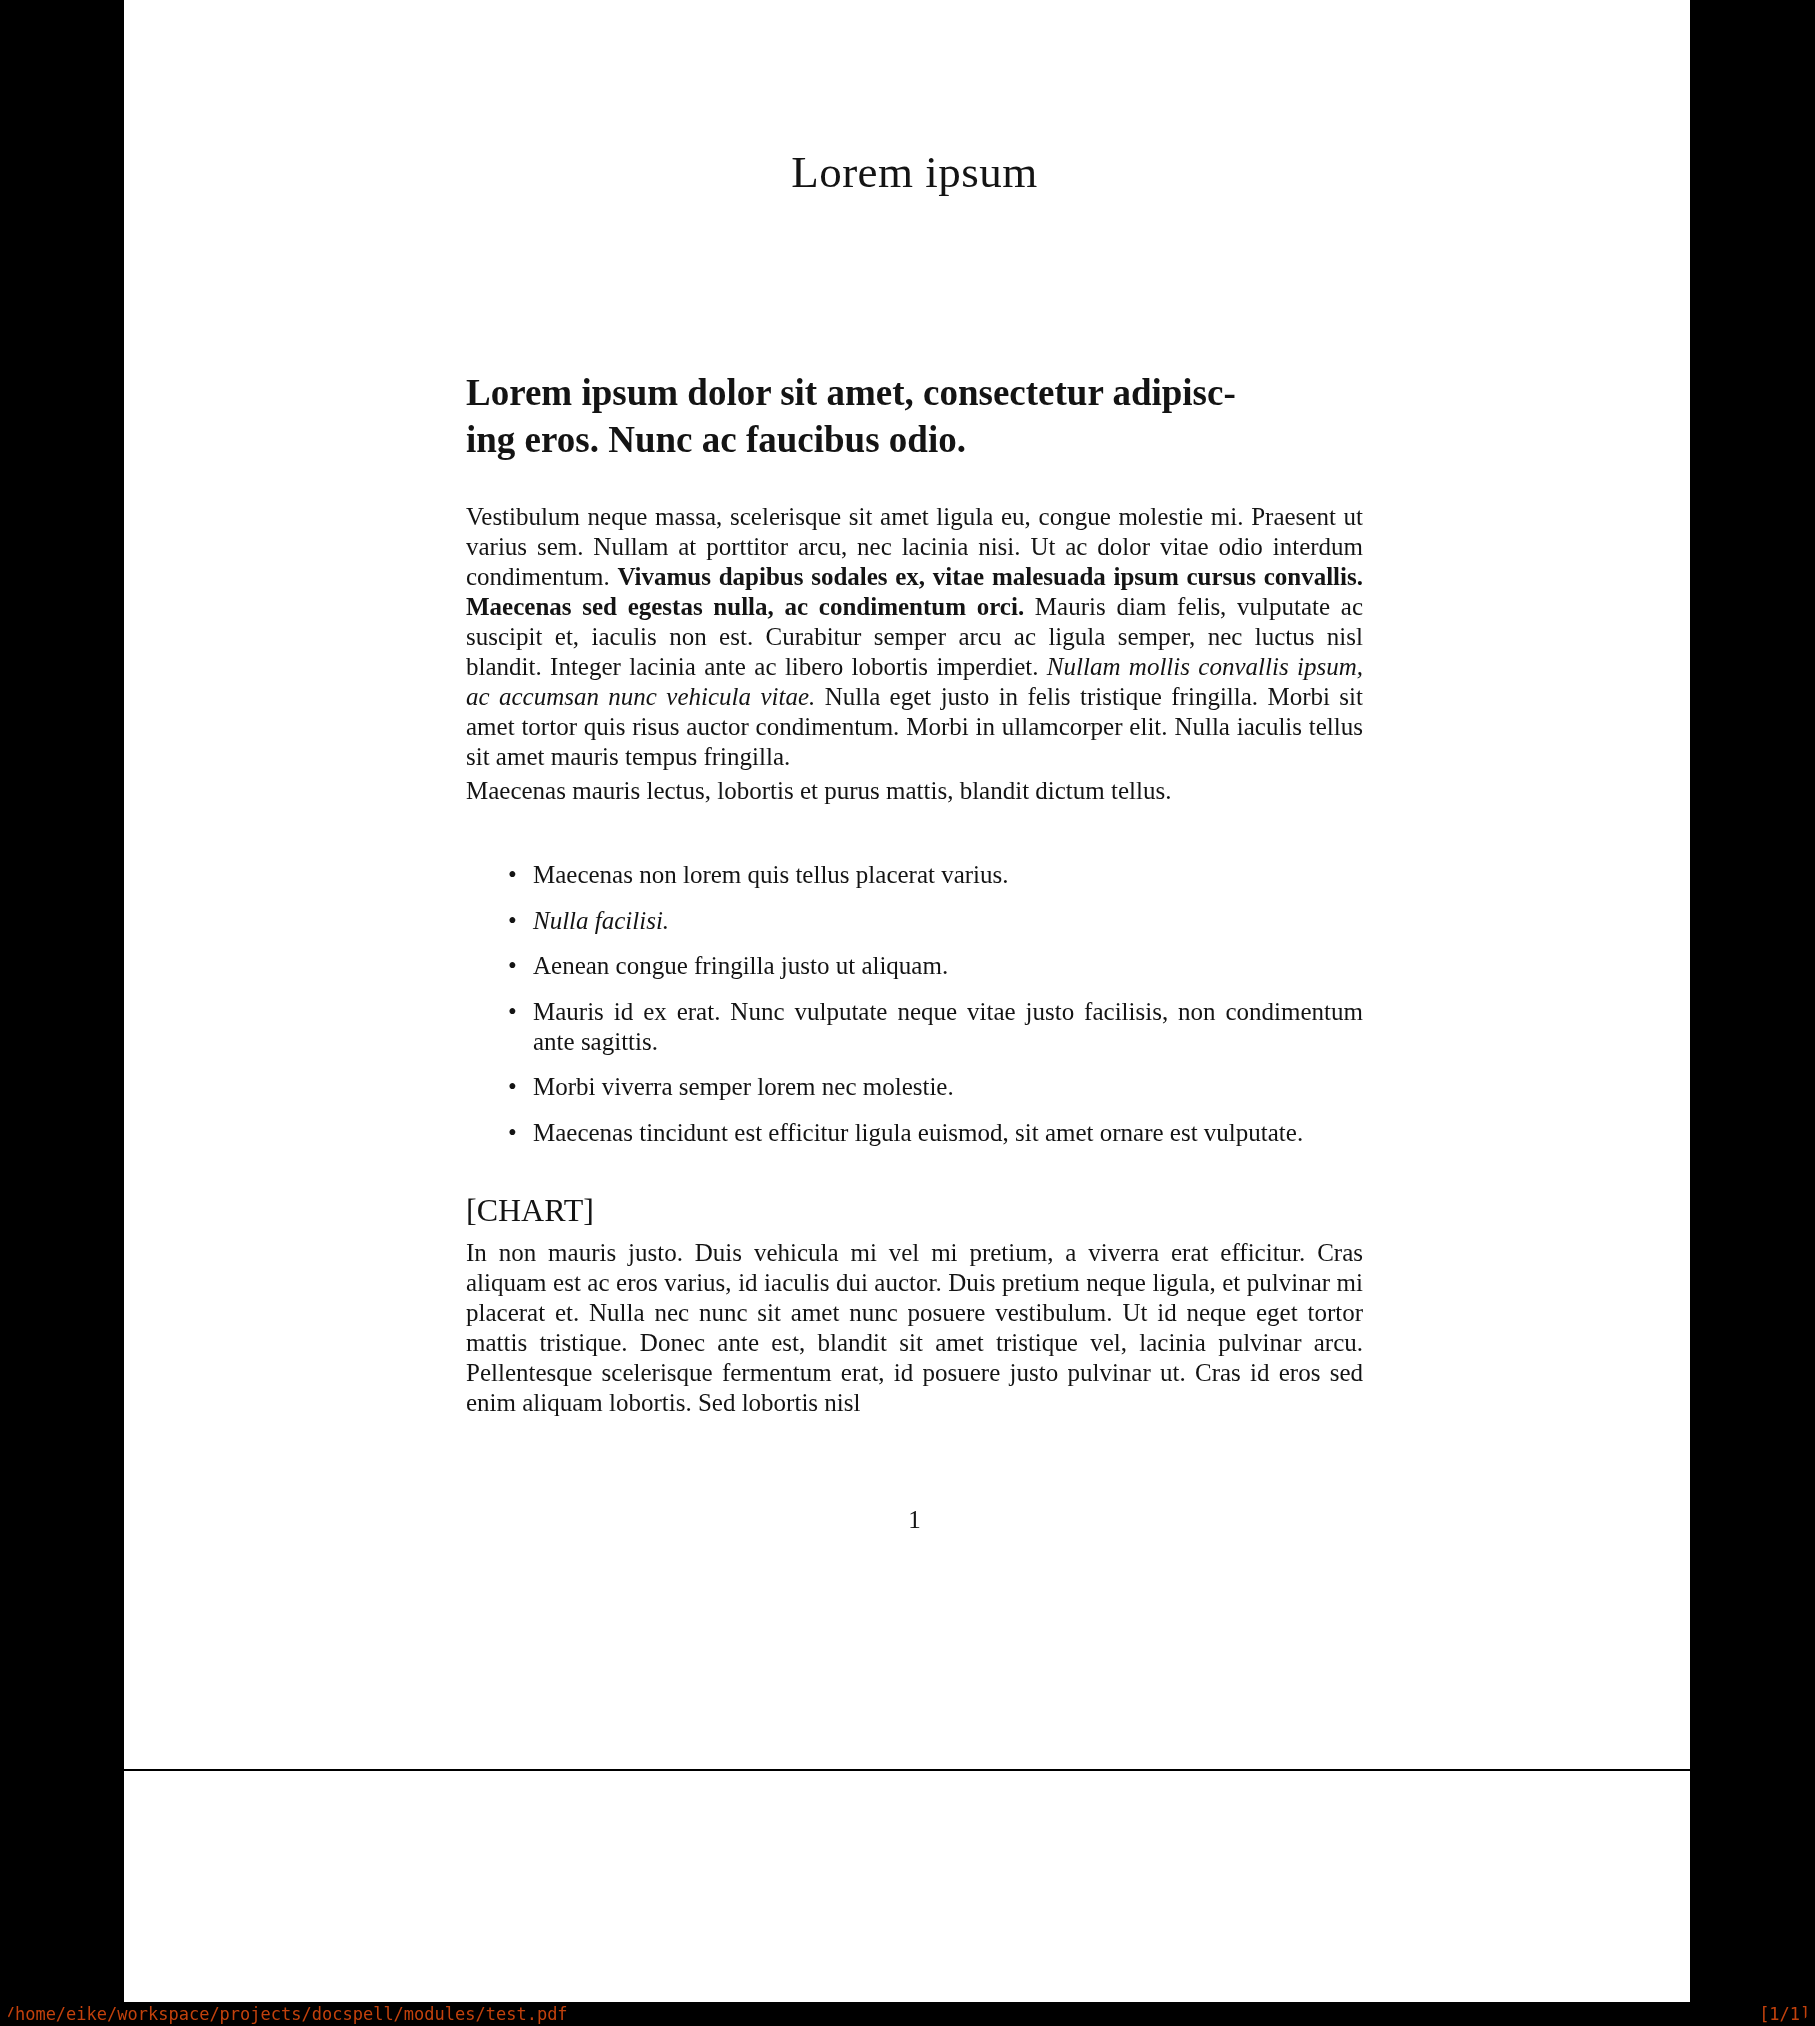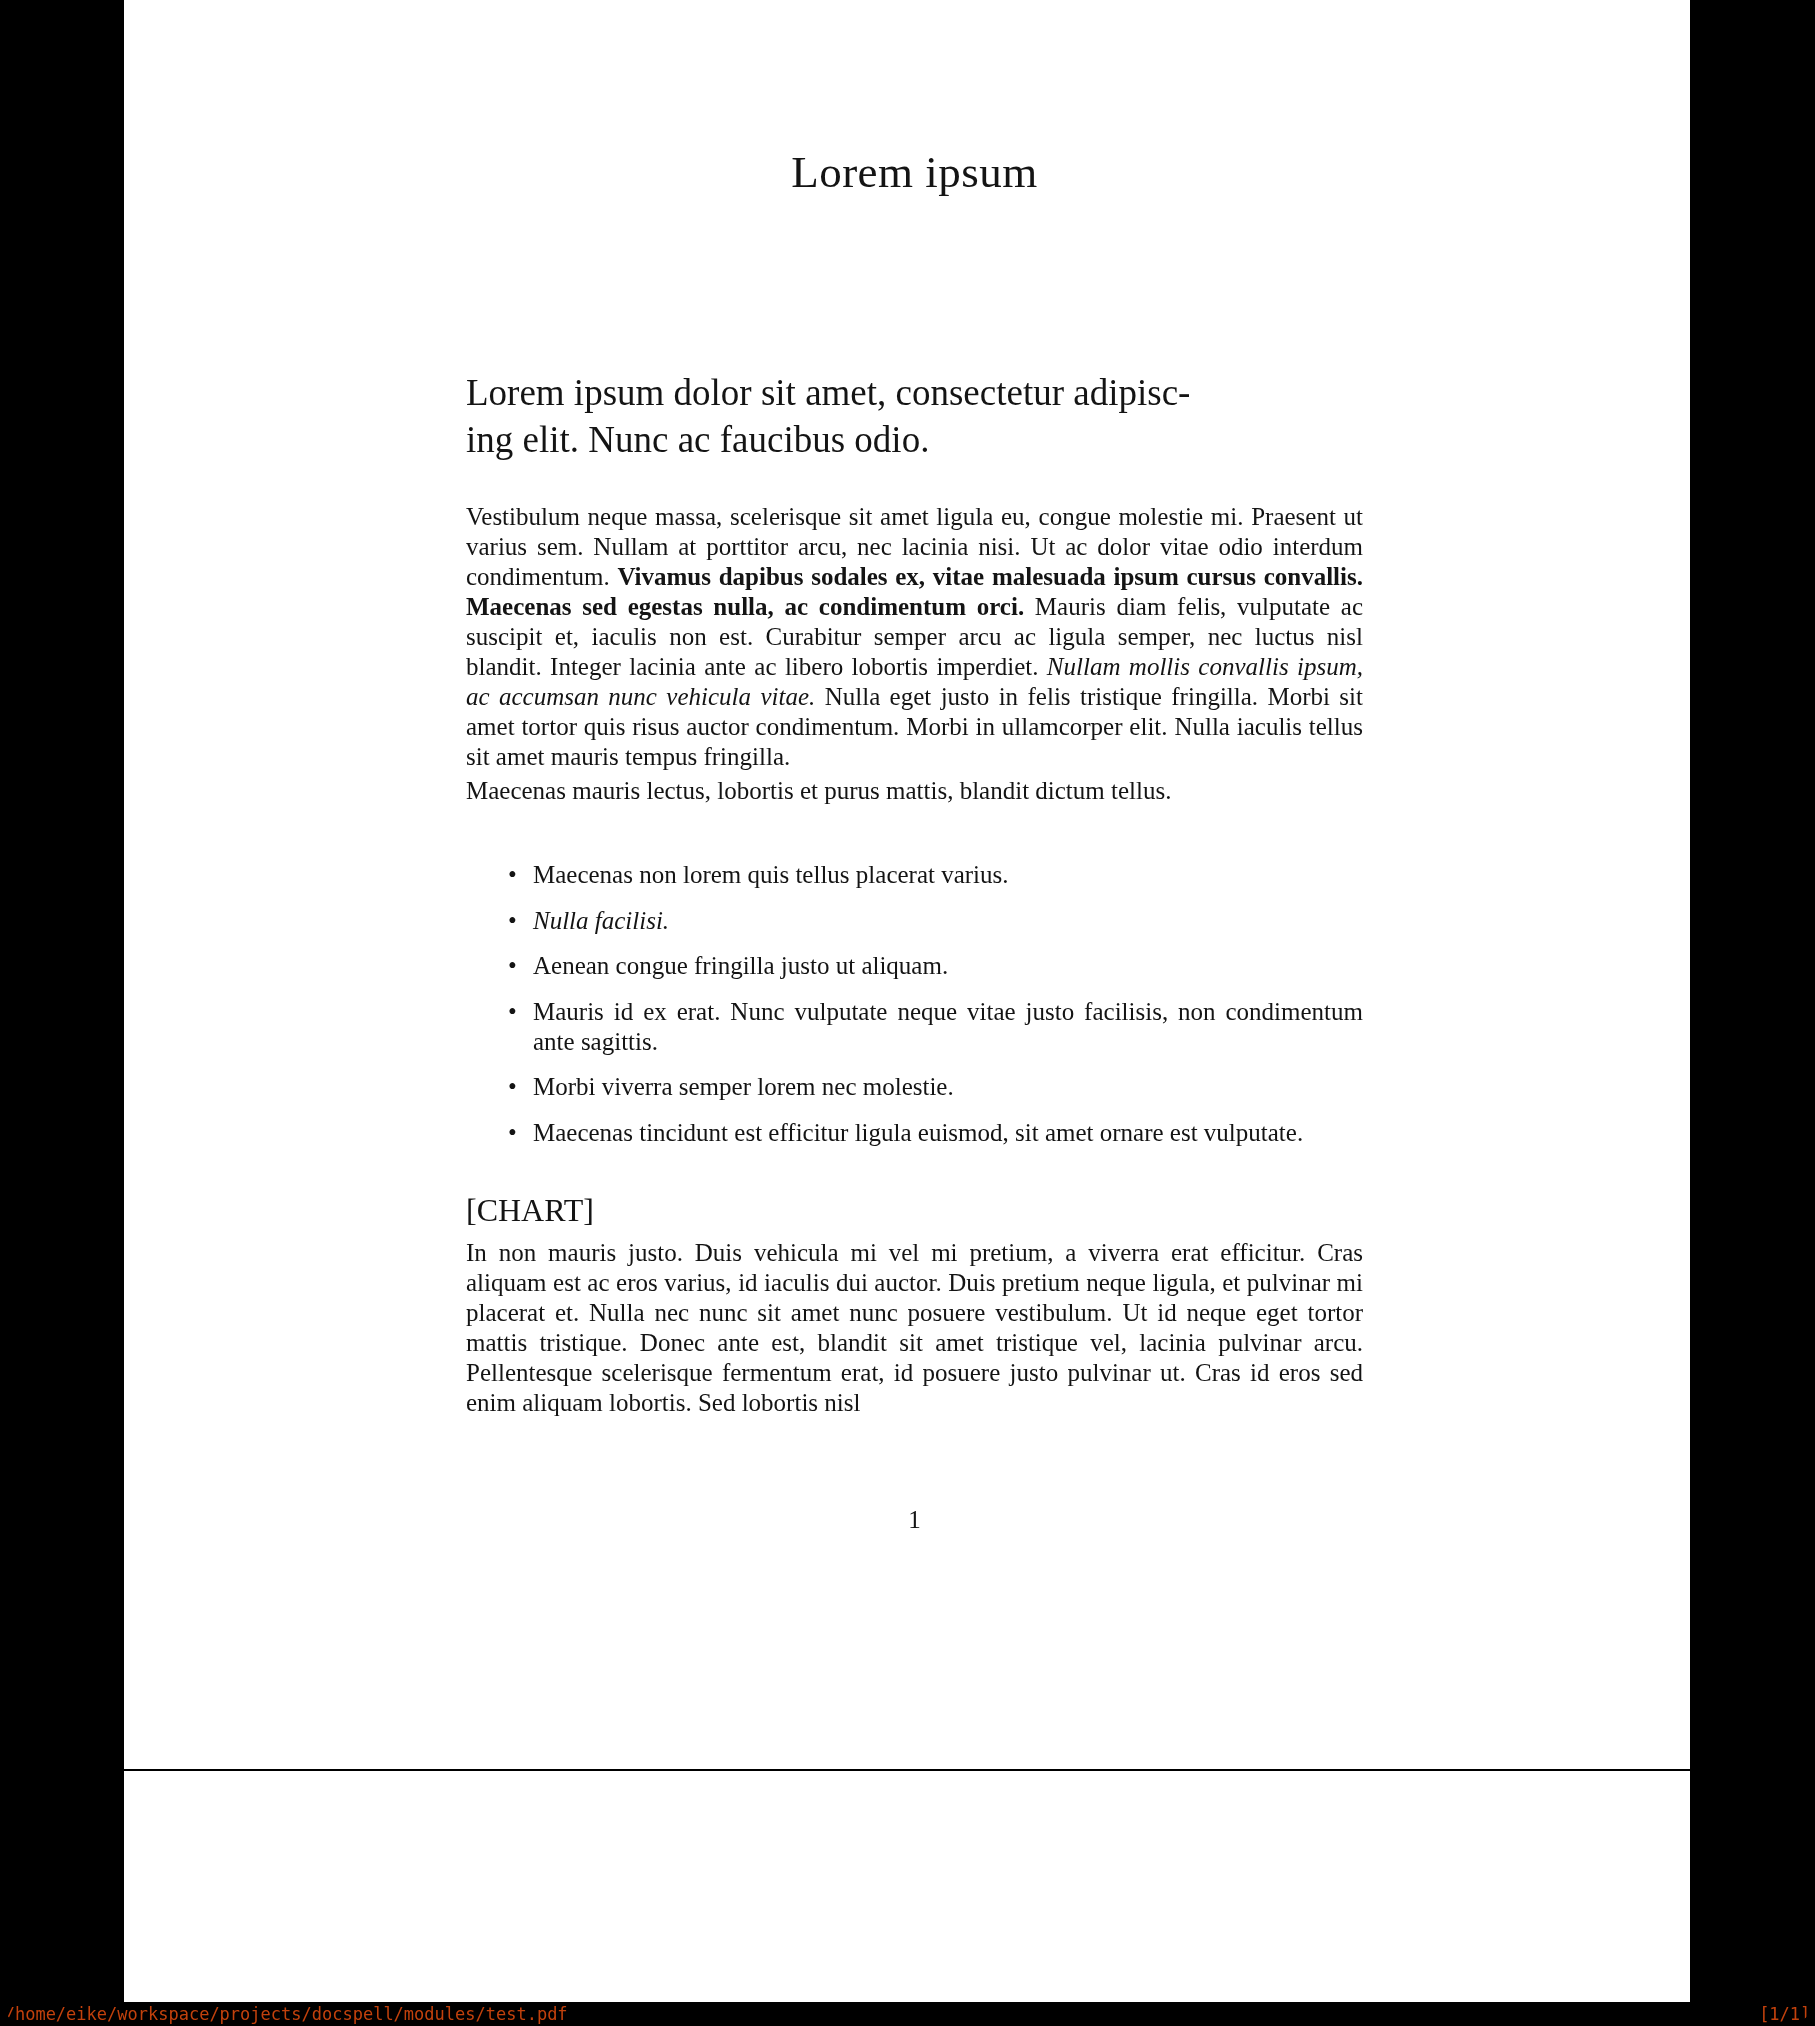--- a/index.html
+++ b/index.html
@@ -48,21 +48,21 @@
     text-align: center;
     font-size: 45px;
     font-weight: normal;
     line-height: 61px;
     letter-spacing: 0.5px;
   }
 
   .section-heading {
     top: 369px;
     font-size: 37px;
-    font-weight: normal;
+    font-weight: bold;
     line-height: 47px;
   }
 
   .para {
     font-size: 25px;
     line-height: 30px;
     text-align: justify;
     hyphens: none;
   }
   .para-1 { top: 485px; margin-top: 17px; }
@@ -129,21 +129,21 @@
 
 <div class="screen">
 
   <div class="page page-1">
     <div class="content">
 
       <h1 class="doc-title">Lorem ipsum</h1>
 
       <h2 class="section-heading">
         <div>Lorem ipsum dolor sit amet, consectetur adipisc-</div>
-        <div>ing elit. Nunc ac faucibus odio.</div>
+        <div>ing eros. Nunc ac faucibus odio.</div>
       </h2>
 
       <p class="para para-1"><span>Vestibulum neque massa, scelerisque sit amet ligula eu, congue molestie mi. Praesent ut varius sem. Nullam at porttitor arcu, nec lacinia nisi. Ut ac dolor vitae odio interdum condimentum. </span><span style="font-weight: bold;">Vivamus dapibus sodales ex, vitae malesuada ipsum cursus convallis. Maecenas sed egestas nulla, ac condimentum orci.</span><span> Mauris diam felis, vulputate ac suscipit et, iaculis non est. Curabitur semper arcu ac ligula semper, nec luctus nisl blandit. Integer lacinia ante ac libero lobortis imperdiet. </span><span style="font-style: italic;">Nullam mollis convallis ipsum, ac accumsan nunc vehicula vitae.</span><span> Nulla eget justo in felis tristique fringilla. Morbi sit amet tortor quis risus auctor condimentum. Morbi in ullamcorper elit. Nulla iaculis tellus sit amet mauris tempus fringilla.</span></p>
 
       <p class="para para-2">Maecenas mauris lectus, lobortis et purus mattis, blandit dictum tellus.</p>
 
       <ul class="bullet-list">
         <li><span style="font-weight: normal;">Maecenas non lorem quis tellus placerat varius.</span></li>
         <li><span style="font-style: italic;">Nulla facilisi.</span></li>
         <li><span>Aenean congue fringilla justo ut aliquam.</span></li>

